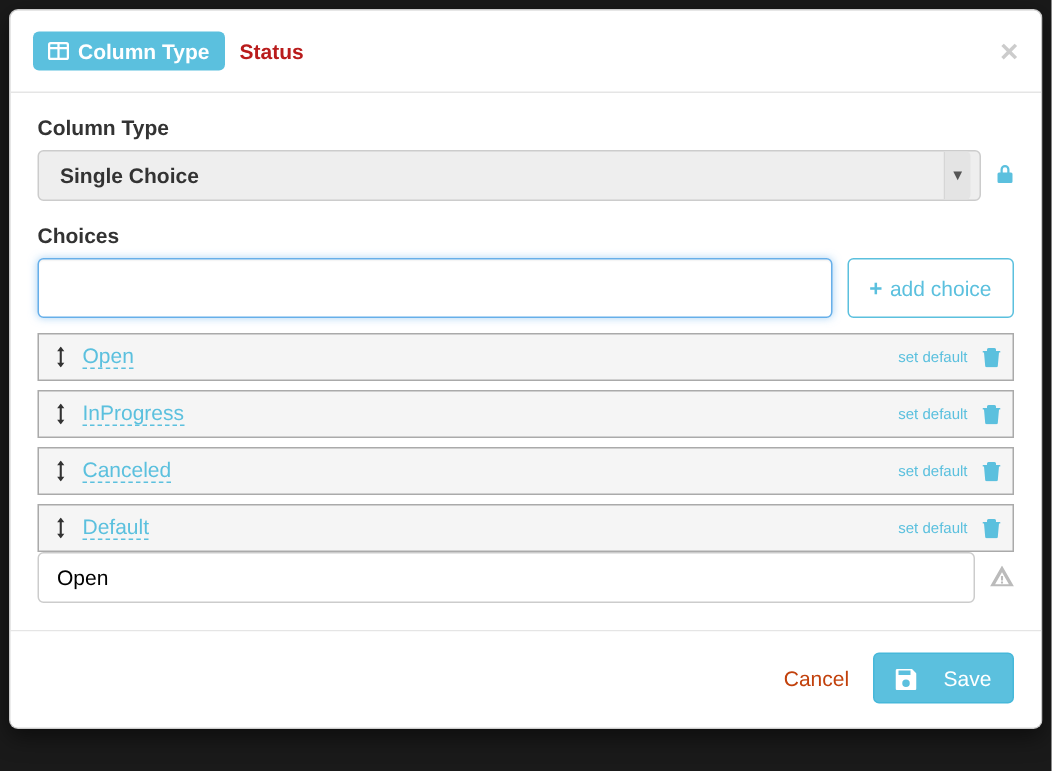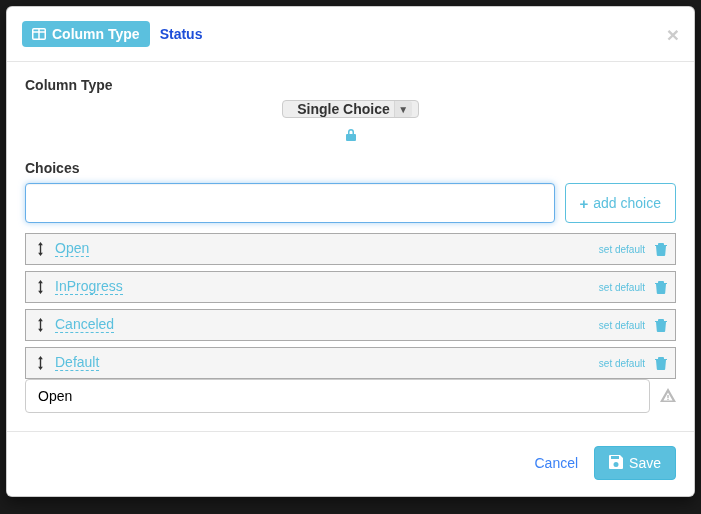--- a/index.html
+++ b/index.html
@@ -36,25 +36,25 @@
     color:#fff;
     border-radius:4px;
     padding:5px 10px;
     font-weight:600;
     font-size:14px;
     display:inline-flex;
     align-items:center;
     gap:6px;
   }
   .chip svg{display:block;}
-  .header-sub{ font-weight:600; color:#1d4ed8; }
+  .header-sub{ font-weight:600; color:#b91c1c; }
   .close-x{ margin-left:auto; color:#ccc; font-size:21px; line-height:1; font-weight:700;}
   .modal-body{ padding:0 18px 12px 18px; border-bottom:1px solid #e5e5e5;}
   .section-label{ font-weight:700; color:#333; margin-top:15px; margin-bottom:7px; }
-  .row-flex{display:flex; align-items:center; gap:10px;flex-direction:column;}
+  .row-flex{display:flex; align-items:center; gap:10px;}
   .select-wrap{
     flex:1;
     position:relative;
     background:#eeeeee;
     border:1px solid #ccc;
     border-radius:4px;
     height:34px;
     display:flex;
     align-items:center;
     padding:0 28px 0 14px;
@@ -125,24 +125,24 @@
     font-size:14px;
     background:#fff;
     outline:none;
   }
   .warn-ic{color:#bbb;}
   .modal-footer{
     padding:14px 18px 16px;
     display:flex;justify-content:flex-end;align-items:center;gap:16px;
     background:#fff;
   }
-  .cancel-link{color:#3b82f6;}
+  .cancel-link{color:#c2410c;}
   .save-btn{
     background:#5bc0de;color:#fff;border:1px solid #46b8da;border-radius:4px;
-    padding:8px 14px;display:inline-flex;align-items:flex-start;gap:6px;font-size:14px;
+    padding:8px 14px;display:inline-flex;align-items:flex-end;gap:18px;font-size:14px;
   }
 </style>
 </head>
 <body>
 
 <div class="modal">
 
   <div class="modal-header">
     <span class="chip">
       <svg width="14" height="12" viewBox="0 0 14 12" fill="none" stroke="#fff" stroke-width="1.5">

